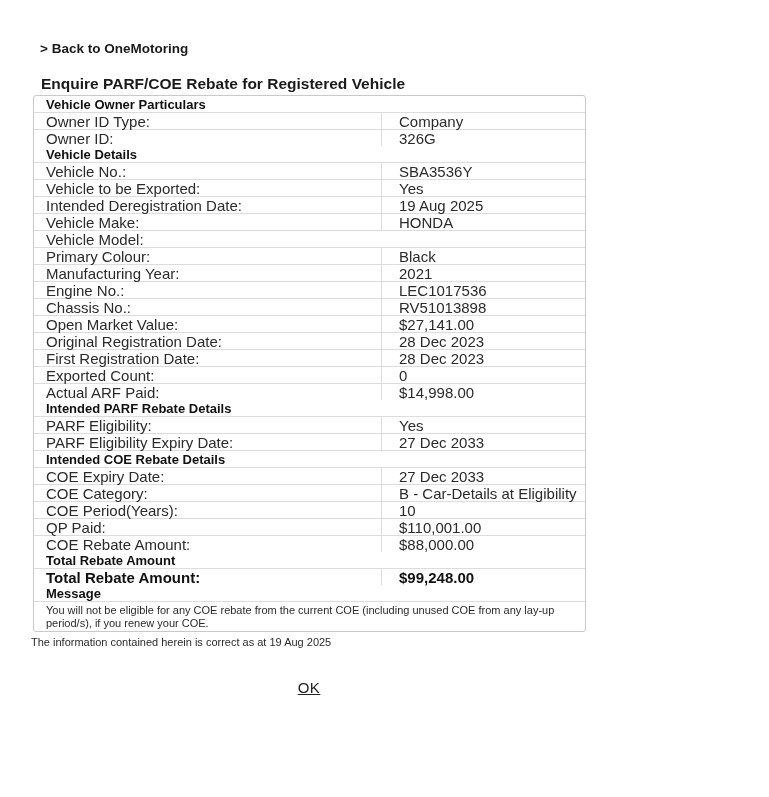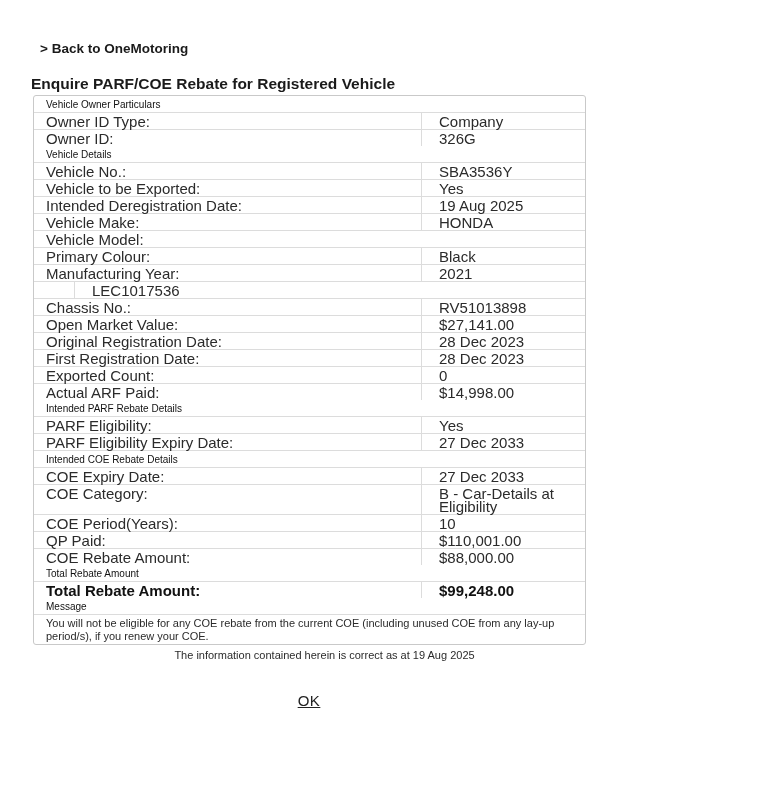--- a/index.html
+++ b/index.html
@@ -25,21 +25,21 @@
     font-size:13.5px;
     font-weight:bold;
     color:#1a1a1a;
     text-decoration:none;
     cursor:pointer;
     line-height:14px;
   }
 
   .page-title{
     margin:19px 0 3px 0;
-    padding-left:31px;
+    padding-left:41px;
     font-size:15.5px;
     font-weight:bold;
     color:#1a1a1a;
     line-height:16px;
   }
 
   .rebate-table{
     margin:0 32px 0 33px;
     border:1px solid var(--border-outer);
     border-radius:3px;
@@ -57,44 +57,42 @@
     padding:1.5px 8px 1.5px 12px;
   }
   .cell.label{
     width:347px;
     flex:0 0 347px;
   }
   .cell.value{
     flex:1 1 auto;
     border-left:1px solid var(--border-row);
     padding-left:17px;
-    margin-left:40px;
   }
   .row.bold .cell{font-weight:bold;color:var(--text-strong);}
   .row.section{
     display:block;
-    font-size:10px;
-    font-weight:normal;
+    font-size:13px;
+    font-weight:bold;
     color:var(--text-strong);
     line-height:13px;
     padding:1.5px 8px 1.5px 12px;
   }
   .row.message-row{
     display:block;
     font-size:11px;
     line-height:13px;
     padding:1.5px 8px 1.5px 12px;
   }
 
   .footer-note{
     margin:4px 0 0 0;
     padding-left:31px;
     font-size:11px;
     line-height:13px;
-    text-align:center;
   }
 
   .ok-wrap{text-align:center;margin-top:28px;}
   .ok-button{
     display:inline-block;
     background:none;
     border:none;
     font-family:"Liberation Sans", sans-serif;
     font-size:15px;
     letter-spacing:0.5px;
@@ -157,20 +155,21 @@
       <div class="cell label">Primary Colour:</div>
       <div class="cell value">Black</div>
     </div>
 
     <div class="row">
       <div class="cell label">Manufacturing Year:</div>
       <div class="cell value">2021</div>
     </div>
 
     <div class="row">
+      <div class="cell label">Engine No.:</div>
       <div class="cell value">LEC1017536</div>
     </div>
 
     <div class="row">
       <div class="cell label">Chassis No.:</div>
       <div class="cell value">RV51013898</div>
     </div>
 
 
     <div class="row">

